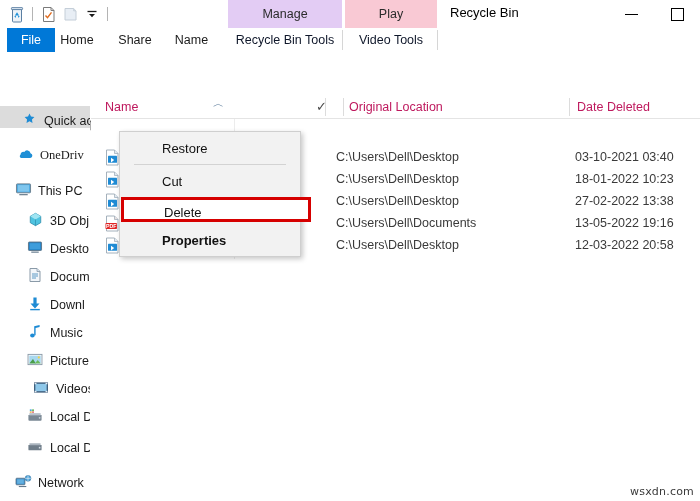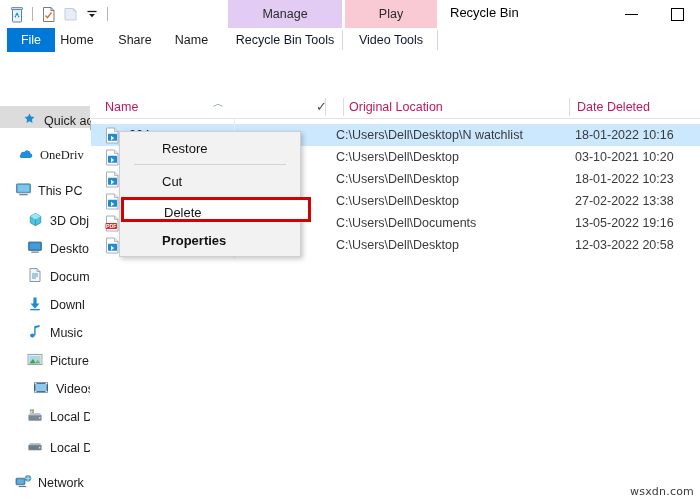--- a/index.html
+++ b/index.html
@@ -513,46 +513,33 @@
           <path d="M10.8 4.6 h6 M13.8 1.5 v6.2" stroke="#ffffff" stroke-width="0.6"></path>
           <path d="M4 13.4 h8" stroke="#5e7487" stroke-width="1.1"></path>
         </svg>
       </span>
       <span class="sb-label">Network</span>
     </div>
   </div>
 
   <div class="filelist">
 
-    <div class="frow sel" style="top:5px;">
-      <span class="f-ico">
-        <svg width="15" height="17" viewBox="0 0 15 17">
-          <path d="M1.5 1 h8 l3.5 3.5 v11.5 h-11.5 z" fill="#ffffff" stroke="#9aa8b4" stroke-width="0.9"></path>
-          <path d="M9.5 1 v3.5 h3.5" fill="#e0e8f0" stroke="#9aa8b4" stroke-width="0.7"></path>
-          <rect x="3" y="6.8" width="9" height="7" rx="0.6" fill="#1f8bd4"></rect>
-          <path d="M6 8.8 l3.2 2.3 l-3.2 2.3 z" fill="#ffffff"></path>
-        </svg>
-      </span>
-      <span class="f-name">264</span>
-      <span class="f-loc">C:\Users\Dell\Desktop\N watchlist</span>
-      <span class="f-date">18-01-2022 10:16</span>
-    </div>
 
     <div class="frow" style="top:27px;">
       <span class="f-ico">
         <svg width="15" height="17" viewBox="0 0 15 17">
           <path d="M1.5 1 h8 l3.5 3.5 v11.5 h-11.5 z" fill="#ffffff" stroke="#9aa8b4" stroke-width="0.9"></path>
           <path d="M9.5 1 v3.5 h3.5" fill="#e0e8f0" stroke="#9aa8b4" stroke-width="0.7"></path>
           <rect x="3" y="6.8" width="9" height="7" rx="0.6" fill="#1f8bd4"></rect>
           <path d="M6 8.8 l3.2 2.3 l-3.2 2.3 z" fill="#ffffff"></path>
         </svg>
       </span>
       <span class="f-name"></span>
       <span class="f-loc">C:\Users\Dell\Desktop</span>
-      <span class="f-date">03-10-2021 10:20</span>
+      <span class="f-date">03-10-2021 03:40</span>
     </div>
 
     <div class="frow" style="top:49px;">
       <span class="f-ico">
         <svg width="15" height="17" viewBox="0 0 15 17">
           <path d="M1.5 1 h8 l3.5 3.5 v11.5 h-11.5 z" fill="#ffffff" stroke="#9aa8b4" stroke-width="0.9"></path>
           <path d="M9.5 1 v3.5 h3.5" fill="#e0e8f0" stroke="#9aa8b4" stroke-width="0.7"></path>
           <rect x="3" y="6.8" width="9" height="7" rx="0.6" fill="#1f8bd4"></rect>
           <path d="M6 8.8 l3.2 2.3 l-3.2 2.3 z" fill="#ffffff"></path>
         </svg>

